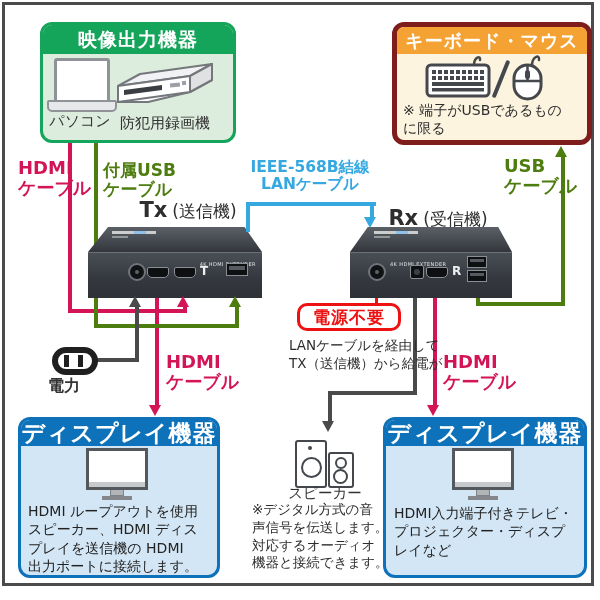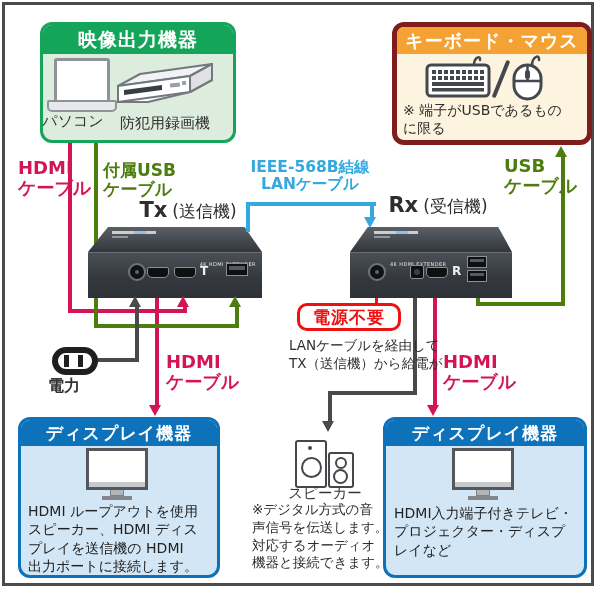--- a/index.html
+++ b/index.html
@@ -8,21 +8,21 @@
   .frame{position:absolute;left:2px;top:2px;width:592px;height:584px;border:3px solid #4b4b4b;box-sizing:border-box;}
 
   
   .panel{position:absolute;border-radius:12px;box-sizing:border-box;overflow:hidden;}
   .panel .hd{font-weight:700;color:#fff;text-align:center;letter-spacing:1px;}
   .p-green{left:40px;top:22px;width:196px;height:121px;border:3px solid #14a45a;background:#dcecdd;}
   .p-green .hd{height:29px;line-height:29px;background:#14a45a;font-size:19px;}
   .p-orange{left:392px;top:22px;width:200px;height:123px;border:5px solid #7f1d1d;background:#fdf4e0;}
   .p-orange .hd{height:27px;line-height:27px;background:#f3a233;font-size:18px;}
   .p-blue{border:3px solid #0d72b9;background:#d3e6f5;}
-  .p-blue .hd{height:26px;line-height:26px;background:#0d72b9;font-size:17px;}
+  .p-blue .hd{height:26px;line-height:26px;background:#0d72b9;font-size:23px;}
   .p-disp-l{left:18px;top:417px;width:202px;height:161px;}
   .p-disp-r{left:383px;top:417px;width:204px;height:161px;}
 
   .note{position:absolute;font-size:13.5px;line-height:1.32;color:#2e2e2e;}
   .note div{white-space:nowrap;}
   .boxnote{position:absolute;font-size:14px;line-height:1.32;color:#222;}
   .boxnote div{white-space:nowrap;}
 
   
   .cab-label{position:absolute;font-weight:700;line-height:1.12;}
@@ -102,21 +102,21 @@
   <div class="laptop-base"></div>
   <svg style="position:absolute;left:114px;top:54px;" width="102" height="56" viewBox="0 0 102 56">
     <polygon points="4,32 4,48 34,48 76,38 98,26 98,10 76,22" fill="#ffffff" stroke="#74787c" stroke-width="2" stroke-linejoin="round"></polygon>
     <polygon points="4,32 26,20 98,10 76,22" fill="#f1f2f3" stroke="#74787c" stroke-width="2" stroke-linejoin="round"></polygon>
     <polygon points="76,22 98,10 98,26 76,38" fill="#dfe1e3" stroke="#74787c" stroke-width="2" stroke-linejoin="round"></polygon>
     <polygon points="4,32 76,22 76,38 4,48" fill="#ffffff" stroke="#74787c" stroke-width="2" stroke-linejoin="round"></polygon>
     <polygon points="10,36 48,31 48,36 10,41" fill="#3a3e42"></polygon>
     <rect x="56" y="29" width="10" height="4" fill="#9aa0a5" transform="rotate(-7 61 31)"></rect>
     <rect x="68" y="27" width="4" height="4" fill="#9aa0a5" transform="rotate(-7 70 29)"></rect>
   </svg>
-  <div class="icon-label" style="left:33px;top:112px;width:80px;">パソコン</div>
+  <div class="icon-label" style="left:40px;top:112px;width:80px;">パソコン</div>
   <div class="icon-label" style="left:114px;top:114px;width:102px;">防犯用録画機</div>
 
   <div class="panel p-orange">
     <div class="hd">キーボード・マウス</div>
   </div>
   <svg style="position:absolute;left:424px;top:52px;" width="70" height="48" viewBox="0 0 70 48">
     <path d="M50,13 C50,5 57,3 56,8" fill="none" stroke="#44484c" stroke-width="2.5" stroke-linecap="round"></path>
     <rect x="3" y="13" width="62" height="31" rx="4" fill="#fff" stroke="#44484c" stroke-width="3"></rect>
     <g fill="#44484c">
       <rect x="8" y="18" width="4" height="4"></rect>
@@ -288,21 +288,21 @@
   </div>
   <div class="cab-label col-hdmi" style="left:443px;top:352px;font-size:18px;">
     <div>HDMI</div>
     <div>ケーブル</div>
   </div>
 
   <div class="dev-label" style="left:118px;top:198px;width:140px;">
     <span class="dl-main">Tx</span>
     <span class="dl-sub">(送信機)</span>
   </div>
-  <div class="dev-label" style="left:368px;top:193px;width:140px;">
+  <div class="dev-label" style="left:368px;top:206px;width:140px;">
     <span class="dl-main">Rx</span>
     <span class="dl-sub">(受信機)</span>
   </div>
 
   <div class="plug"></div>
   <div class="icon-label" style="left:48px;top:376px;font-weight:600;font-size:16px;">電力</div>
 
   <div class="badge-red">電源不要</div>
   <div class="note" style="left:289px;top:337px;">
     <div>LANケーブルを経由して</div>

